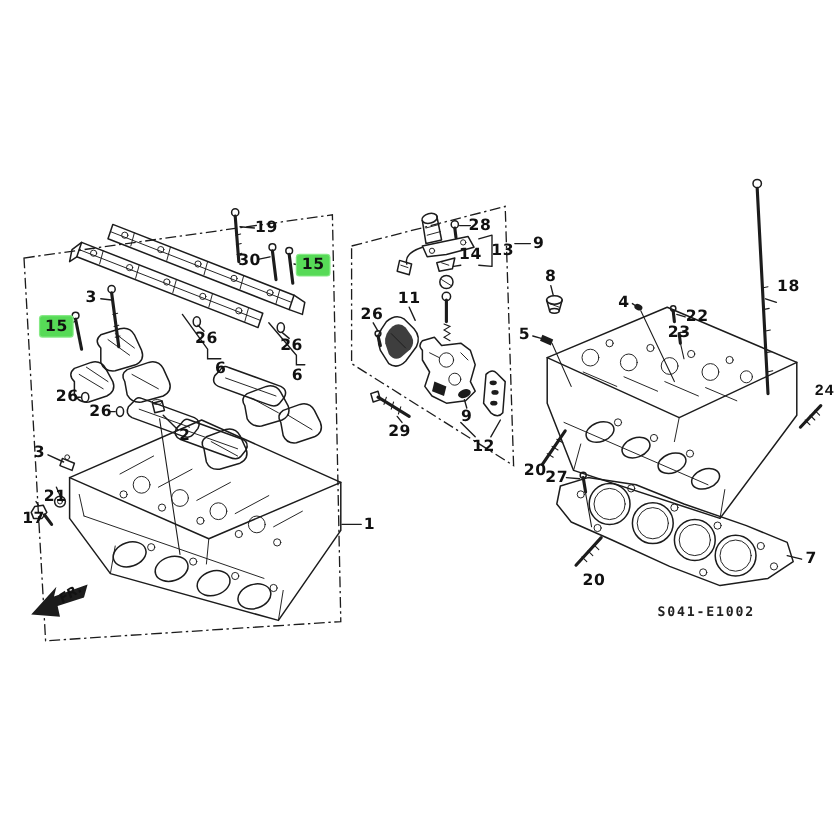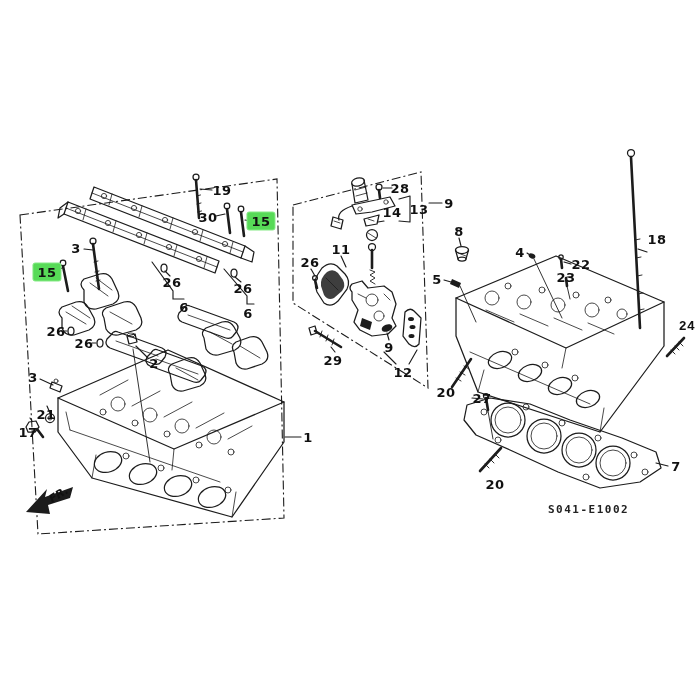--- a/index.html
+++ b/index.html
@@ -361,20 +361,20 @@
       <span class="part-label" style="left: 437px; top: 279px;">5</span>
       <span class="part-label" style="left: 389px; top: 347px;">9</span>
       <span class="part-label" style="left: 403px; top: 372px;">12</span>
       <span class="part-label" style="left: 333px; top: 360px;">29</span>
       <span class="part-label" style="left: 520px; top: 252px;">4</span>
       <span class="part-label" style="left: 581px; top: 264px;">22</span>
       <span class="part-label" style="left: 566px; top: 277px;">23</span>
       <span class="part-label" style="left: 657px; top: 239px; text-align: center;">18</span>
       <span class="part-label" style="left: 687px; top: 326px; font-family: Liberation Mono, monospace;">24</span>
       <span class="part-label" style="left: 446px; top: 392px;">20</span>
-      <span class="part-label" style="left: 464px; top: 398px; margin-left: 18px;">27</span>
+      <span class="part-label" style="left: 464px; top: 398px;">27</span>
       <span class="part-label" style="left: 495px; top: 484px;">20</span>
       <span class="part-label" style="left: 676px; top: 466px;">7</span>
     </div>
 
   <div class="diagram-code">S041-E1002</div>
 
 </div>
 
 </body></html>

